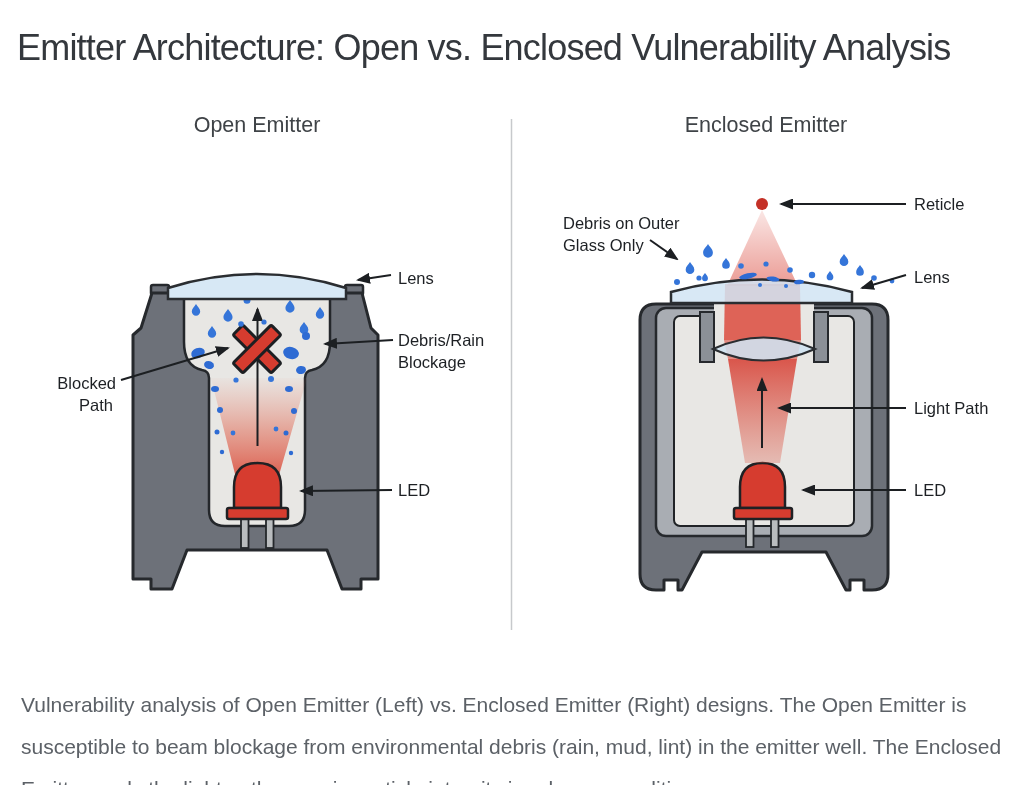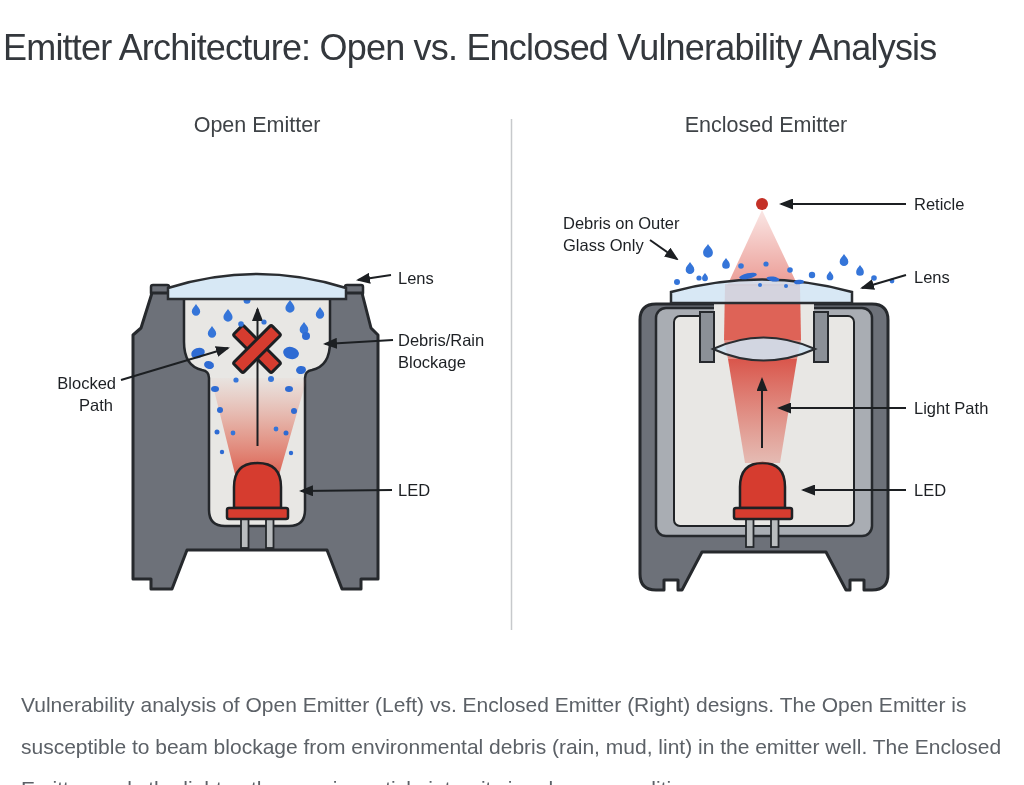--- a/index.html
+++ b/index.html
@@ -1,18 +1,18 @@
 <!DOCTYPE html>
 <html><head>
 <meta charset="utf-8">
 <style>
   html,body{margin:0;padding:0;background:#ffffff;}
   body{width:1024px;height:785px;overflow:hidden;font-family:"Liberation Sans",sans-serif;}
   h1.page-title{
-    margin:26px 0 0 3px;
+    margin:26px 0 0 17px;
     font-size:36px;
     font-weight:400;
     letter-spacing:-0.8px;
     color:#34383d;
     line-height:1.2;
     white-space:nowrap;
   }
   .figure-wrap{margin-top:13px;position:relative;}
   svg{display:block;}
   .caption{

